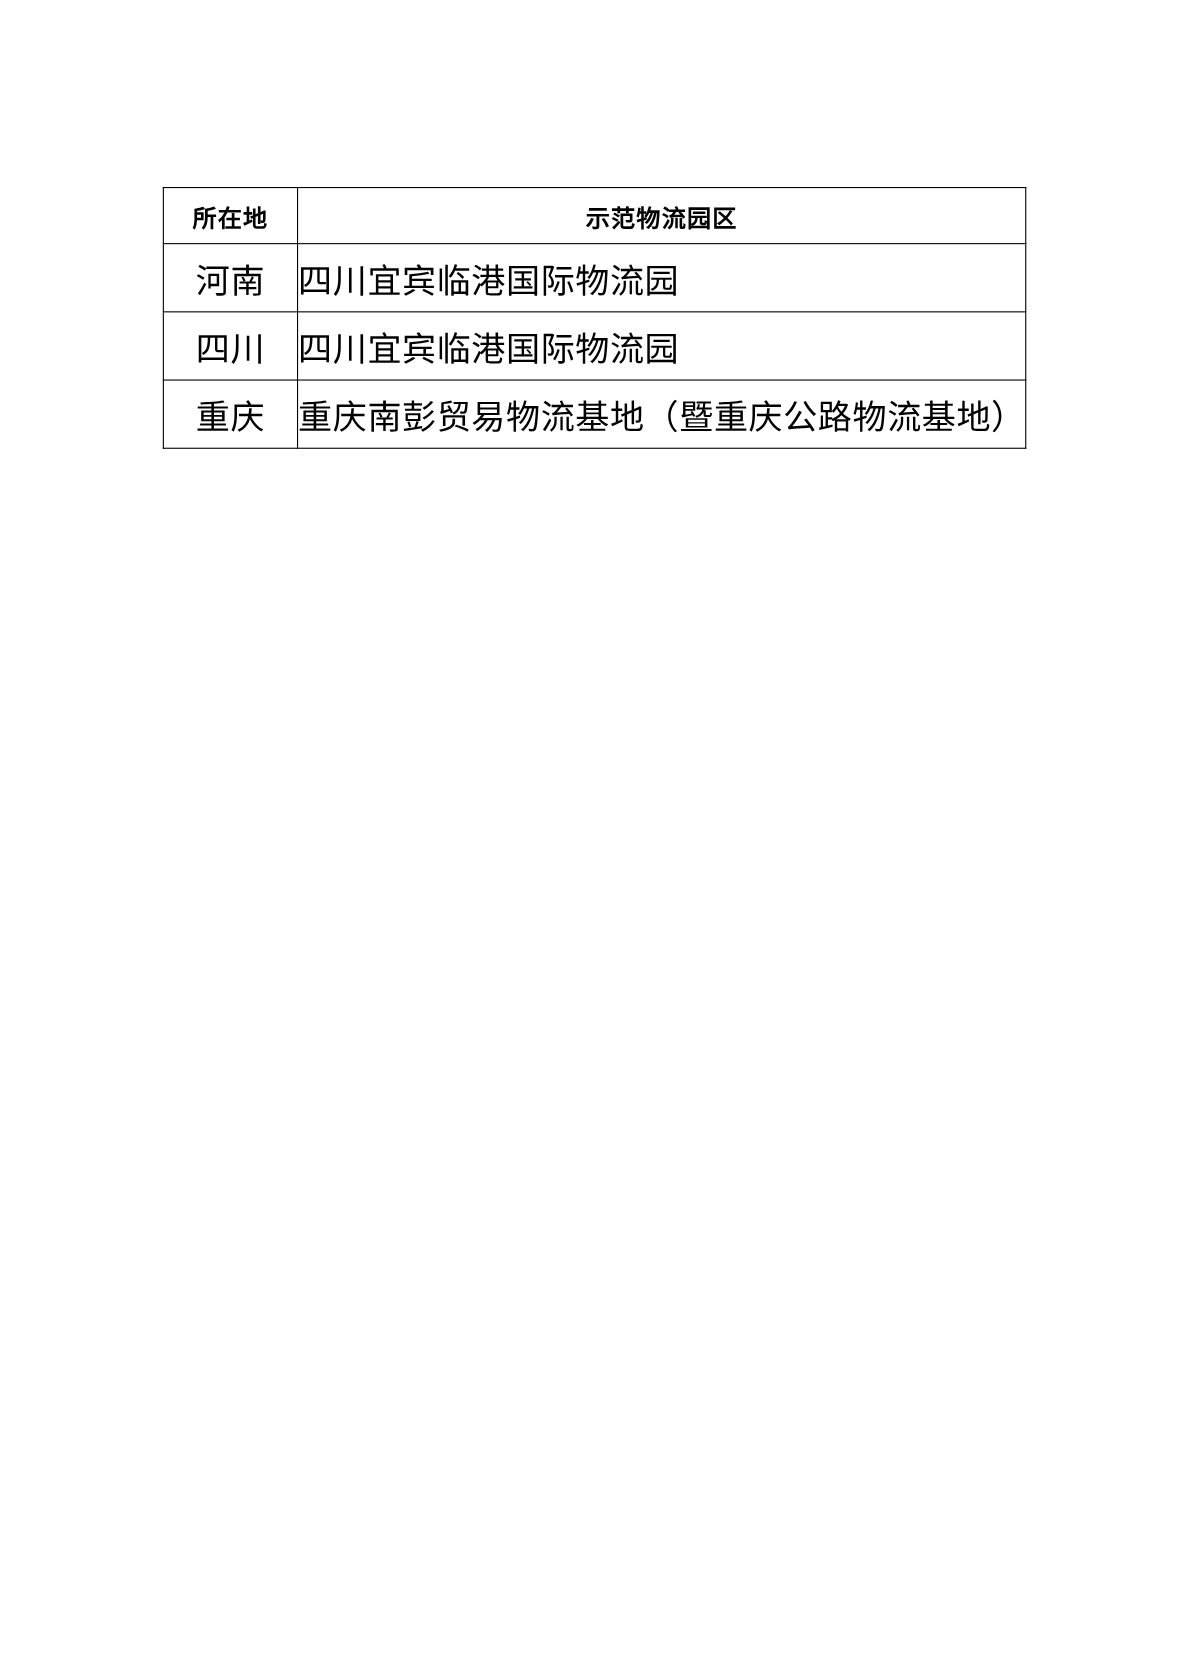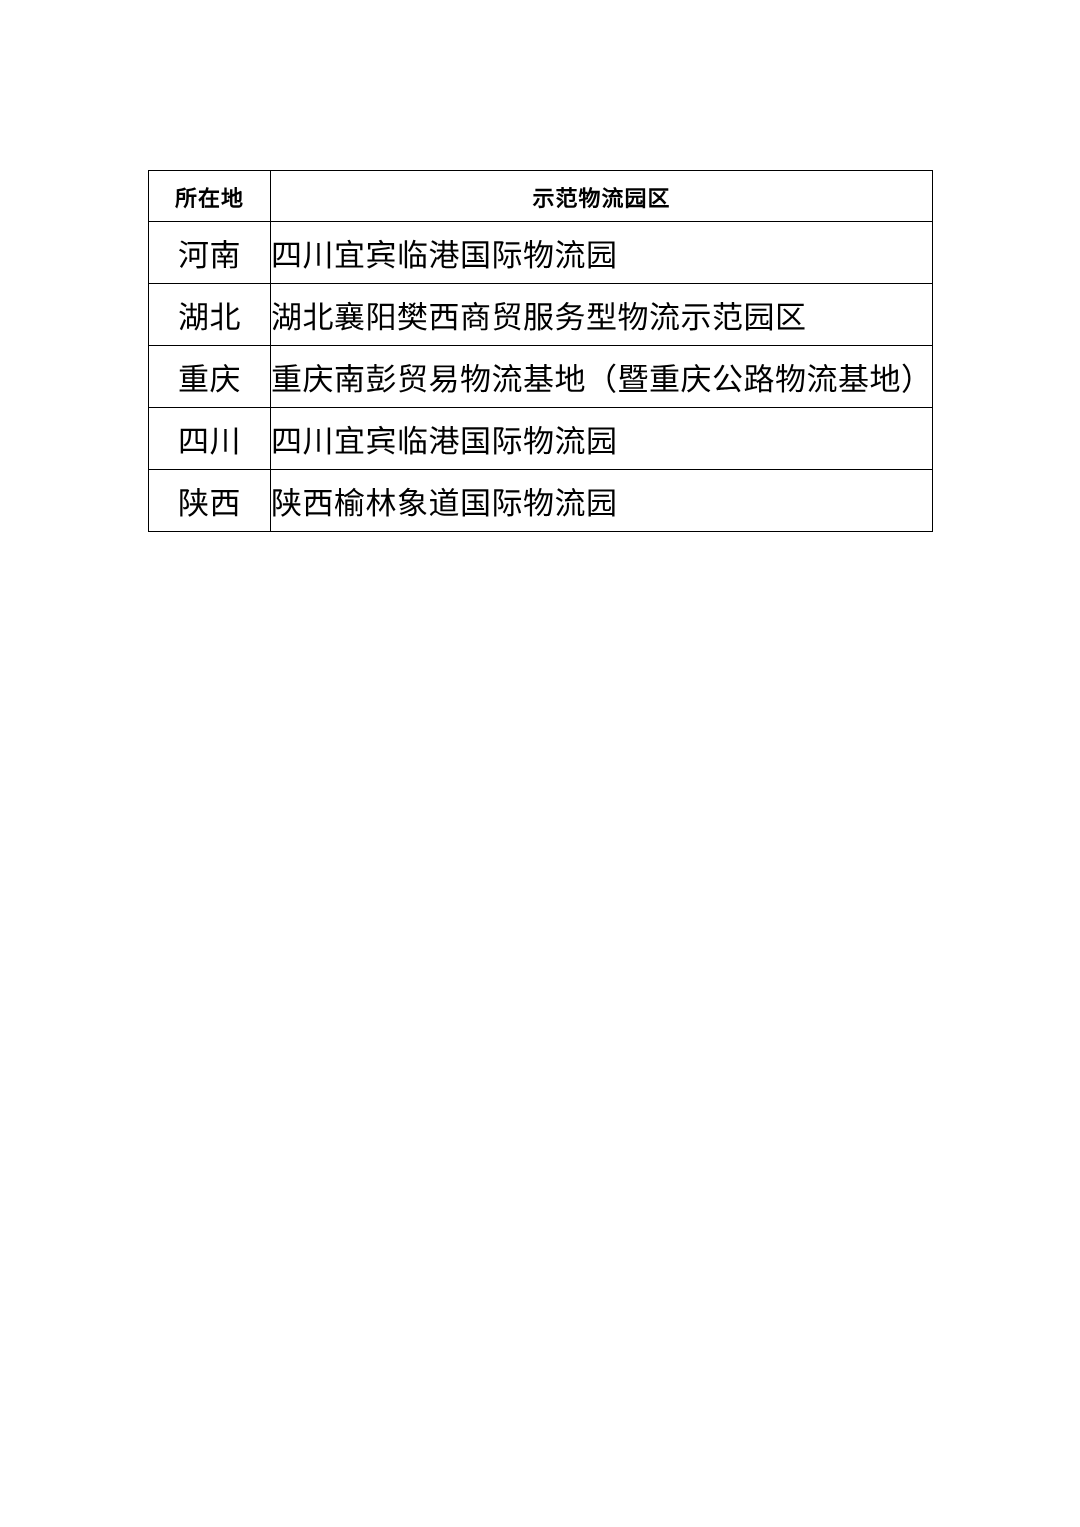--- a/index.html
+++ b/index.html
@@ -73,30 +73,22 @@
         <th>所在地</th>
         <th>示范物流园区</th>
       </tr>
     </thead>
     <tbody>
       <tr>
         <td class="loc-cell">河南</td>
         <td class="park-cell">四川宜宾临港国际物流园</td>
       </tr>
       <tr>
-        <td class="loc-cell">湖北</td>
-        <td class="park-cell">湖北襄阳樊西商贸服务型物流示范园区</td>
+        <td class="loc-cell">四川</td>
+        <td class="park-cell">四川宜宾临港国际物流园</td>
       </tr>
       <tr>
         <td class="loc-cell">重庆</td>
         <td class="park-cell">重庆南彭贸易物流基地（暨重庆公路物流基地）</td>
-      </tr>
-      <tr>
-        <td class="loc-cell">四川</td>
-        <td class="park-cell">四川宜宾临港国际物流园</td>
-      </tr>
-      <tr>
-        <td class="loc-cell">陕西</td>
-        <td class="park-cell">陕西榆林象道国际物流园</td>
       </tr>
     </tbody>
   </table>
 </div>
 
 </body></html>

